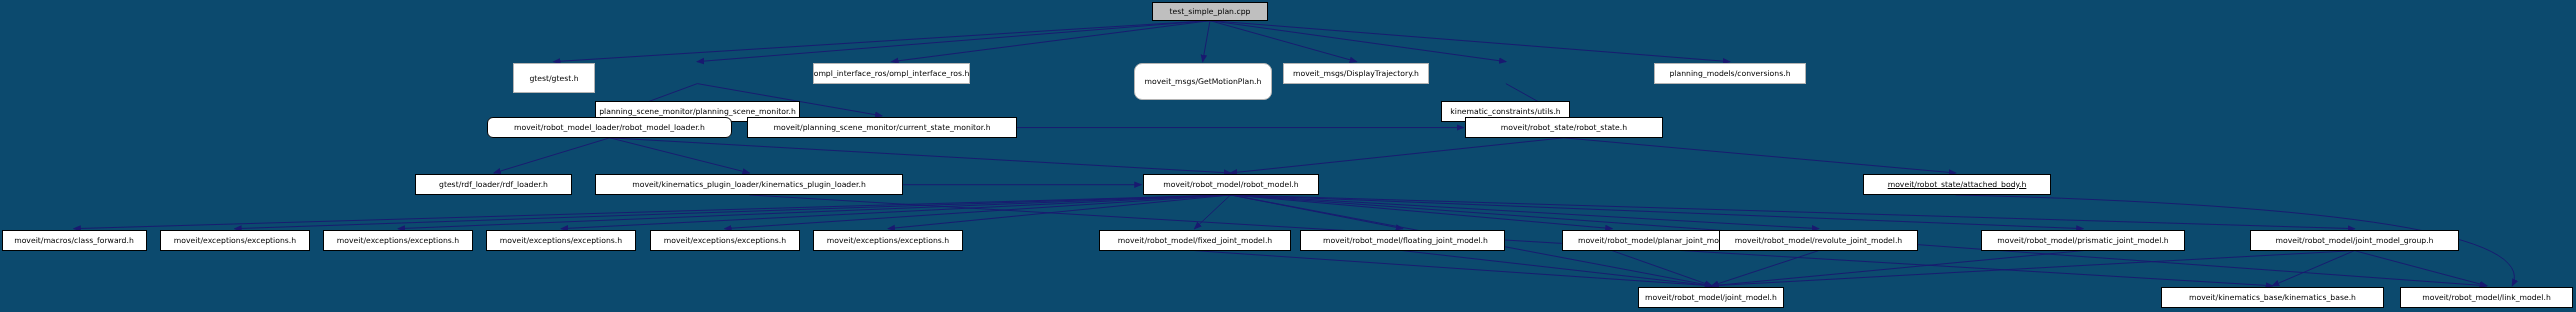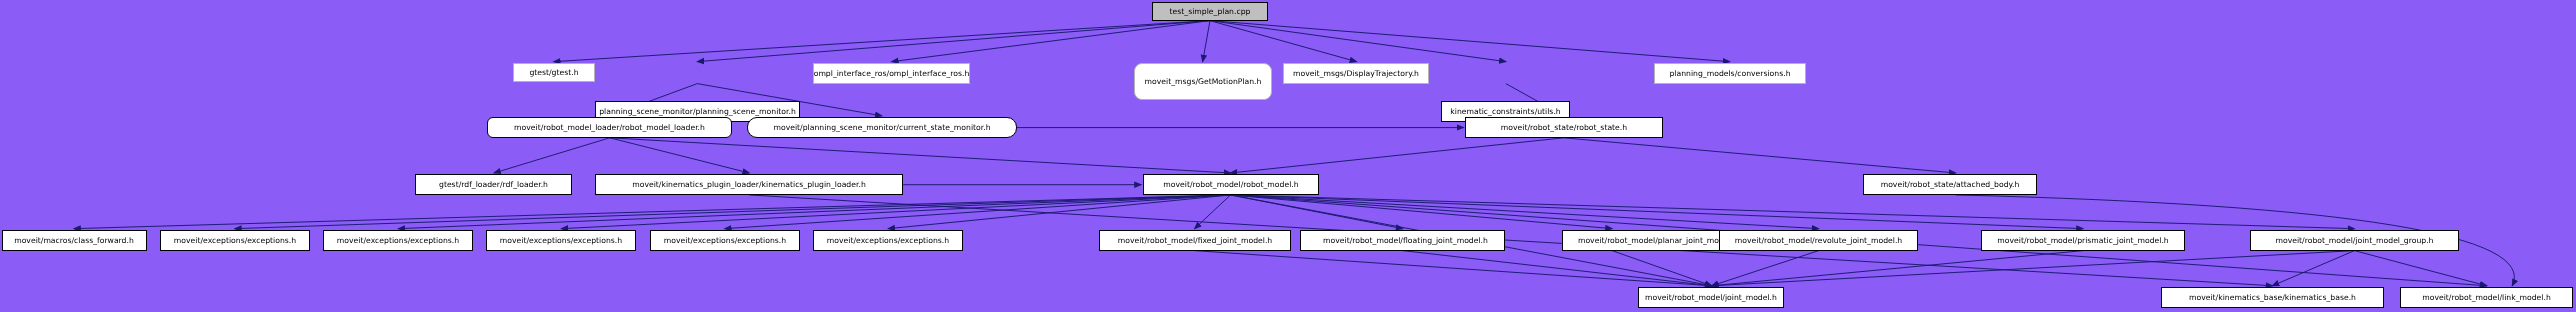--- a/index.html
+++ b/index.html
@@ -41,21 +41,21 @@
     margin-top: 38px;
   }
   .node.external {
     border: 0.7px solid #b4b4b4;
     cursor: default;
   }
 </style>
 </head>
 <body>
 
-<div id="canvas" style="background: #8b5cf6;">
+<div id="canvas" style="background: #0c4a6e;">
   <svg id="edge-layer" xmlns="http://www.w3.org/2000/svg" viewBox="0 0 3517 427" width="2576" height="313">
       <defs>
         <marker id="arrow" viewBox="0 0 10 10" refX="8.5" refY="5" markerWidth="8.5" markerHeight="8.5" orient="auto">
           <path d="M0,1 L10,5 L0,9 z" fill="#191970"></path>
         </marker>
       </defs>
       <path d="M1652,28 L756,84" fill="none" stroke="#191970" stroke-width="1.3" marker-end="url(#arrow)"></path>
       <path d="M1652,28 L952,84" fill="none" stroke="#191970" stroke-width="1.3" marker-end="url(#arrow)"></path>
       <path d="M1652,28 L1217.5,84" fill="none" stroke="#191970" stroke-width="1.3" marker-end="url(#arrow)"></path>
       <path d="M1652,28 L1642,84" fill="none" stroke="#191970" stroke-width="1.3" marker-end="url(#arrow)"></path>
@@ -91,34 +91,34 @@
       <path d="M1631,342 L2337,390" fill="none" stroke="#191970" stroke-width="1.3" marker-end="url(#arrow)"></path>
       <path d="M1915,342 L2337,390" fill="none" stroke="#191970" stroke-width="1.3" marker-end="url(#arrow)"></path>
       <path d="M2201,342 L2337,390" fill="none" stroke="#191970" stroke-width="1.3" marker-end="url(#arrow)"></path>
       <path d="M2483,342 L2337,390" fill="none" stroke="#191970" stroke-width="1.3" marker-end="url(#arrow)"></path>
       <path d="M2844,342 L2337,390" fill="none" stroke="#191970" stroke-width="1.3" marker-end="url(#arrow)"></path>
       <path d="M3214.5,342 L3102.5,390" fill="none" stroke="#191970" stroke-width="1.3" marker-end="url(#arrow)"></path>
       <path d="M3214.5,342 L3395,390" fill="none" stroke="#191970" stroke-width="1.3" marker-end="url(#arrow)"></path>
       <path d="M3214.5,342 L2337,390" fill="none" stroke="#191970" stroke-width="1.3" marker-end="url(#arrow)"></path>
     </svg>
 <div class="node root" style="left: 1152px; top: 1.5px; width: 116px; height: 19px;">test_simple_plan.cpp</div>
-    <div class="node external" style="left: 513px; top: 63px; width: 82px; height: 19px;">gtest/gtest.h</div>
+    <div class="node external" style="left: 513px; top: 63px; width: 82px; height: 30px;">gtest/gtest.h</div>
     <div class="node emphasis" style="left: 595px; top: 63px; width: 205px; height: 20.5px;">planning_scene_monitor/planning_scene_monitor.h</div>
     <div class="node external" style="left: 813px; top: 63px; width: 157px; height: 20.5px;">ompl_interface_ros/ompl_interface_ros.h</div>
     <div class="node external" style="left: 1134px; top: 63px; width: 138px; height: 37px; border-radius: 8px;">moveit_msgs/GetMotionPlan.h</div>
     <div class="node external" style="left: 1283px; top: 63px; width: 146px; height: 20.5px;">moveit_msgs/DisplayTrajectory.h</div>
     <div class="node emphasis" style="left: 1441px; top: 63px; width: 129px; height: 20.5px;">kinematic_constraints/utils.h</div>
     <div class="node external" style="left: 1654px; top: 63px; width: 152px; height: 20.5px;">planning_models/conversions.h</div>
     <div class="node internal" style="left: 487px; top: 117px; width: 245px; height: 20.5px; border-radius: 6px;">moveit/robot_model_loader/robot_model_loader.h</div>
-    <div class="node internal" style="left: 747px; top: 117px; width: 270px; height: 20.5px; border-radius: 10px;">moveit/planning_scene_monitor/current_state_monitor.h</div>
+    <div class="node internal" style="left: 747px; top: 117px; width: 270px; height: 20.5px;">moveit/planning_scene_monitor/current_state_monitor.h</div>
     <div class="node internal" style="left: 1465px; top: 117px; width: 198px; height: 20.5px;">moveit/robot_state/robot_state.h</div>
     <div class="node internal" style="left: 415px; top: 174px; width: 157px; height: 20.5px;">gtest/rdf_loader/rdf_loader.h</div>
     <div class="node internal" style="left: 595px; top: 174px; width: 308px; height: 20.5px;">moveit/kinematics_plugin_loader/kinematics_plugin_loader.h</div>
     <div class="node internal" style="left: 1143px; top: 174px; width: 176px; height: 20.5px;">moveit/robot_model/robot_model.h</div>
-    <div class="node internal" style="left: 1863px; top: 174px; width: 174px; height: 20.5px;">moveit/robot_state/attached_body.h</div>
+    <div class="node internal" style="left: 1863px; top: 174px; width: 188px; height: 20.5px; text-decoration: underline;">moveit/robot_state/attached_body.h</div>
     <div class="node internal" style="left: 1.5px; top: 230px; width: 145px; height: 20.5px;">moveit/macros/class_forward.h</div>
     <div class="node internal" style="left: 160px; top: 230px; width: 150px; height: 20.5px;">moveit/exceptions/exceptions.h</div>
     <div class="node internal" style="left: 323px; top: 230px; width: 150px; height: 20.5px;">moveit/exceptions/exceptions.h</div>
     <div class="node internal" style="left: 486px; top: 230px; width: 150px; height: 20.5px;">moveit/exceptions/exceptions.h</div>
     <div class="node internal" style="left: 650px; top: 230px; width: 150px; height: 20.5px;">moveit/exceptions/exceptions.h</div>
     <div class="node internal" style="left: 813px; top: 230px; width: 150px; height: 20.5px;">moveit/exceptions/exceptions.h</div>
     <div class="node internal" style="left: 1099px; top: 230px; width: 192px; height: 20.5px;">moveit/robot_model/fixed_joint_model.h</div>
     <div class="node internal" style="left: 1300px; top: 230px; width: 205px; height: 20.5px; padding-left: 6px;">moveit/robot_model/floating_joint_model.h</div>
     <div class="node internal" style="left: 1516px; top: 230px; width: 192px; height: 20.5px; margin-left: 46px;">moveit/robot_model/planar_joint_model.h</div>
     <div class="node internal" style="left: 1719px; top: 230px; width: 199px; height: 20.5px;">moveit/robot_model/revolute_joint_model.h</div>

